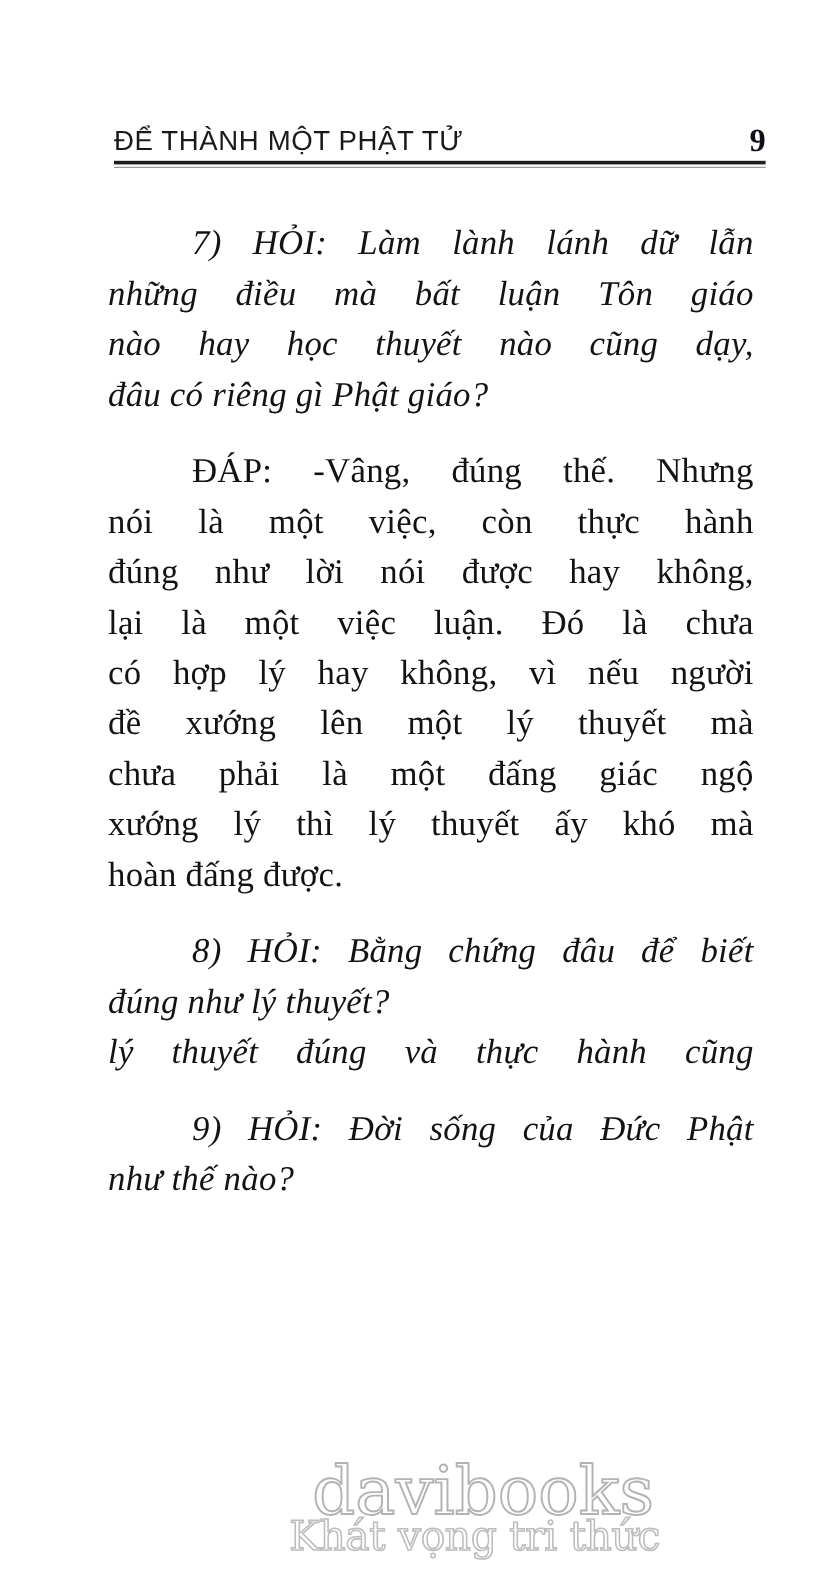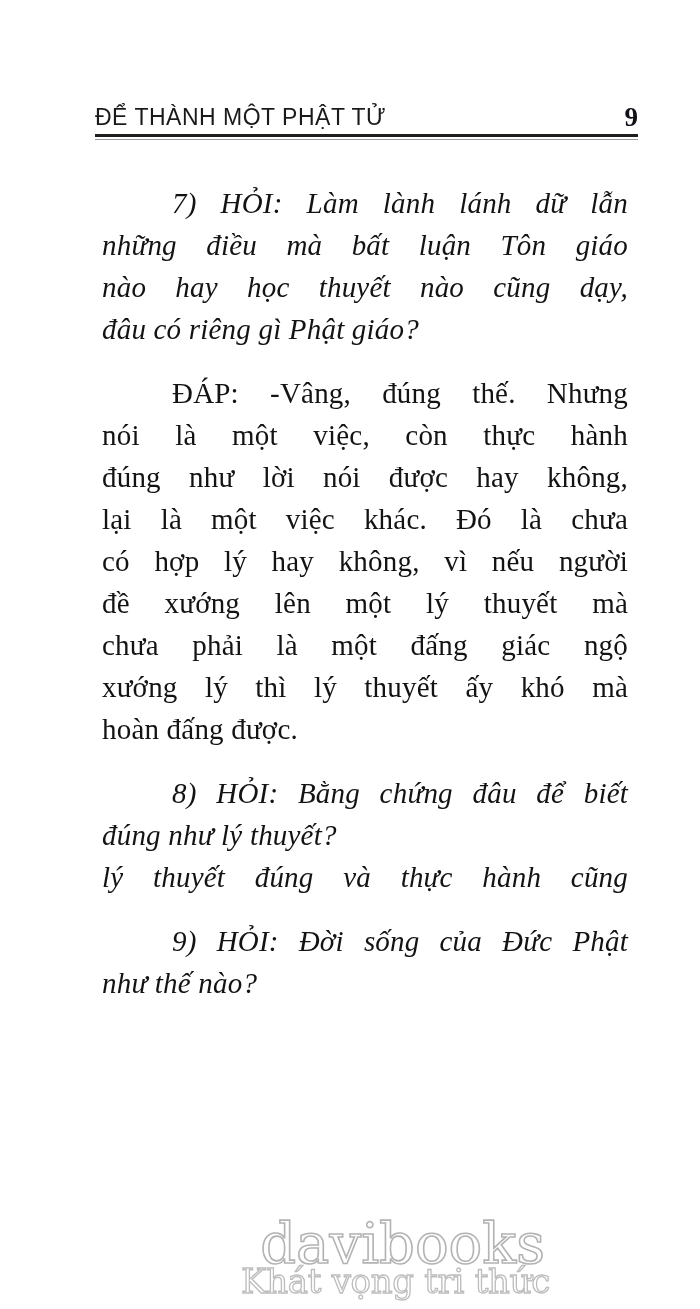--- a/index.html
+++ b/index.html
@@ -57,21 +57,20 @@
   .para { margin-bottom: 22px; }
   .para:last-child { margin-bottom: 0; }
   .para.italic { font-style: italic; }
   .line {
     height: 42px;
     line-height: 42px;
     text-align: justify;
     text-align-last: justify;
     white-space: nowrap;
     letter-spacing: 0.2px;
-    margin-left: 12px;
   }
   .line.first { text-indent: 70px; }
   .line.last { text-align-last: left; white-space: normal; }
   
   .wm-brand, .wm-tagline {
     position: absolute;
     font-family: "DejaVu Serif", serif;
     line-height: 1;
     color: #d6d6d6;
     user-select: none;
@@ -107,21 +106,21 @@
       <div class="para italic">
         <div class="line first">7) HỎI: Làm lành lánh dữ lẫn</div>
         <div class="line">những điều mà bất luận Tôn giáo</div>
         <div class="line">nào hay học thuyết nào cũng dạy,</div>
         <div class="line last">đâu có riêng gì Phật giáo?</div>
       </div>
       <div class="para regular">
         <div class="line first">ĐÁP: -Vâng, đúng thế. Nhưng</div>
         <div class="line">nói là một việc, còn thực hành</div>
         <div class="line">đúng như lời nói được hay không,</div>
-        <div class="line">lại là một việc khác. Đó là chưa</div>
+        <div class="line">lại là một việc luận. Đó là chưa</div>
         <div class="line">có hợp lý hay không, vì nếu người</div>
         <div class="line">đề xướng lên một lý thuyết mà</div>
         <div class="line">chưa phải là một đấng giác ngộ</div>
         <div class="line">xướng lý thì lý thuyết ấy khó mà</div>
         <div class="line last">hoàn đấng được.</div>
       </div>
       <div class="para italic">
         <div class="line first">8) HỎI: Bằng chứng đâu để biết</div>
         <div class="line last">đúng như lý thuyết?</div>
         <div class="line">lý thuyết đúng và thực hành cũng</div>

